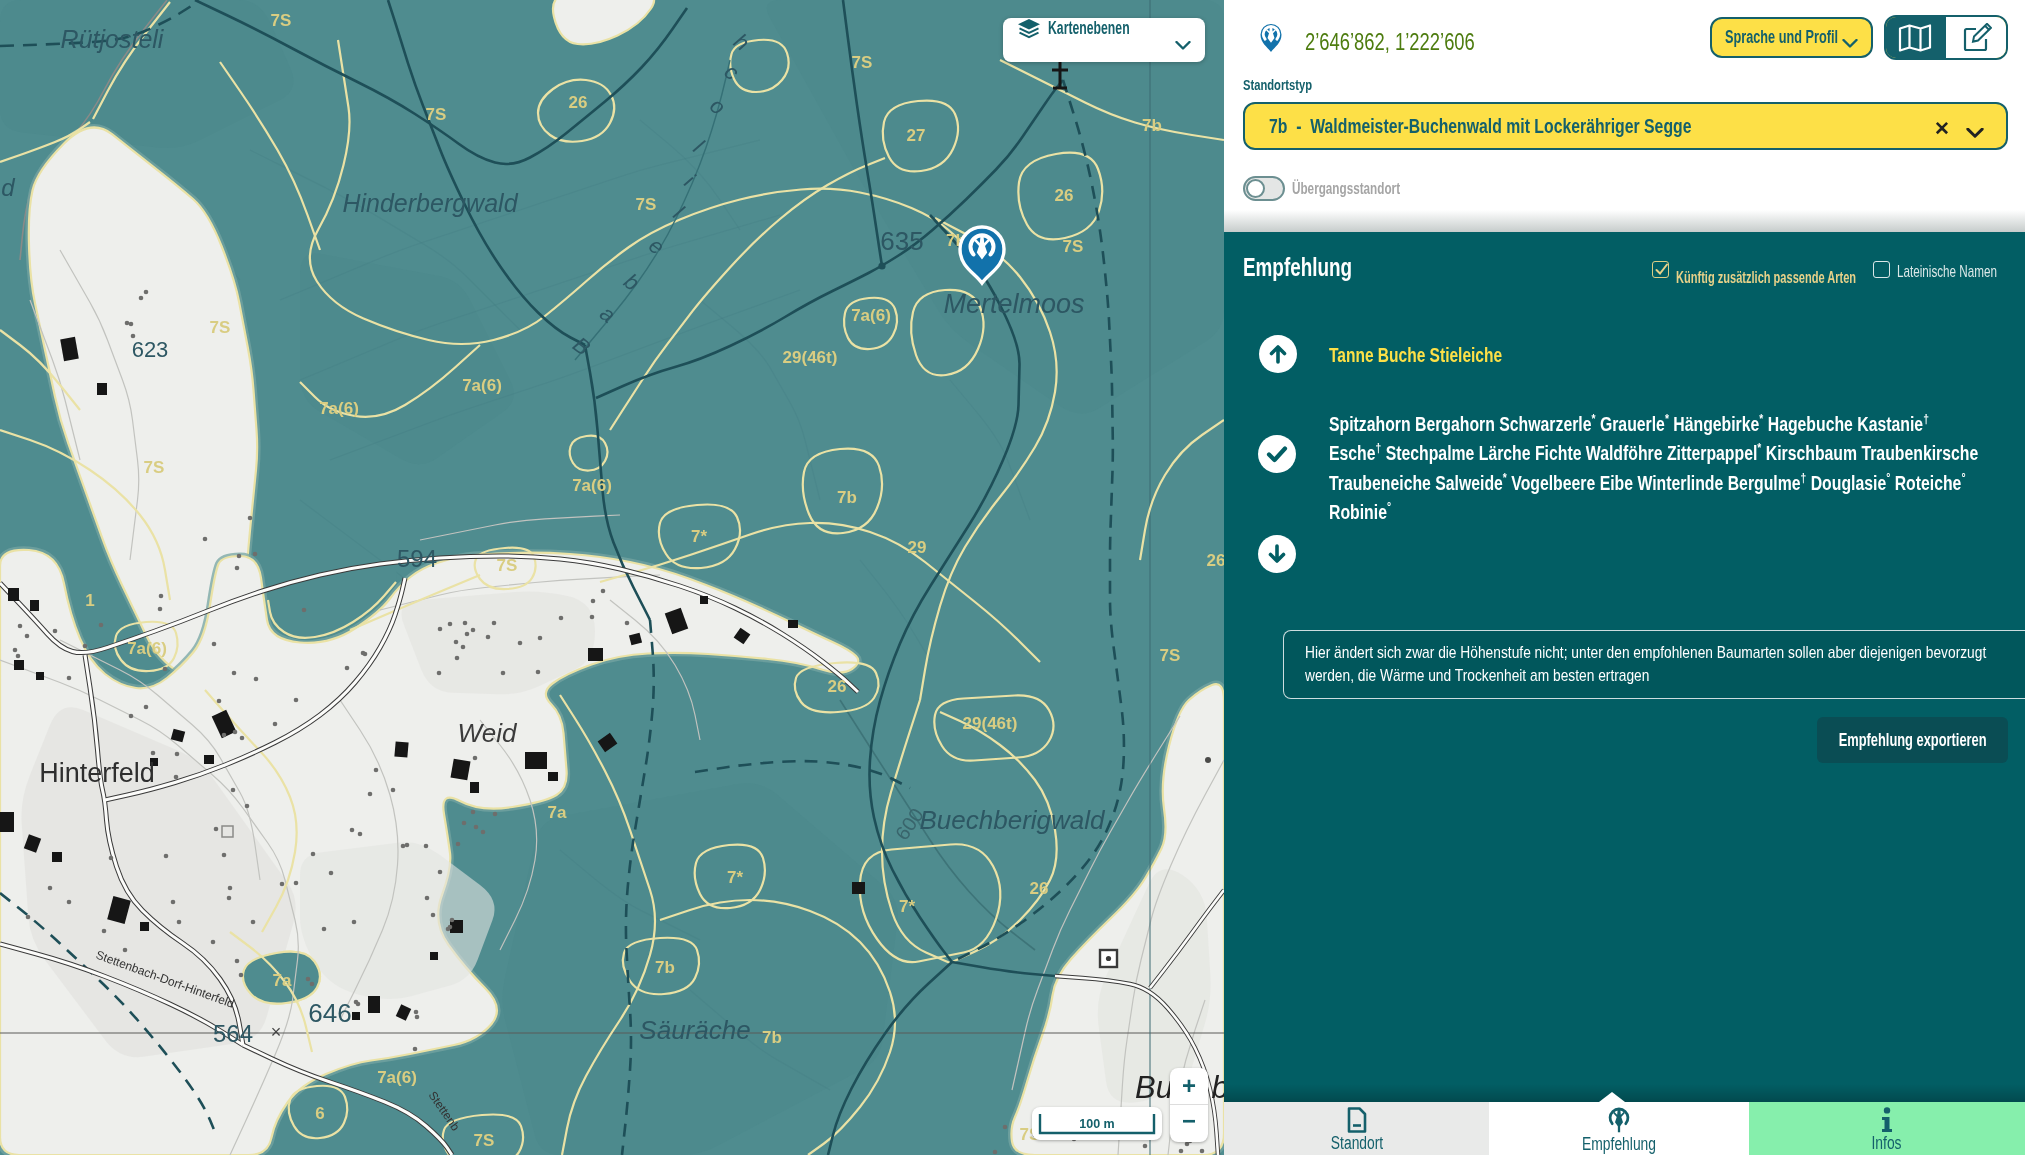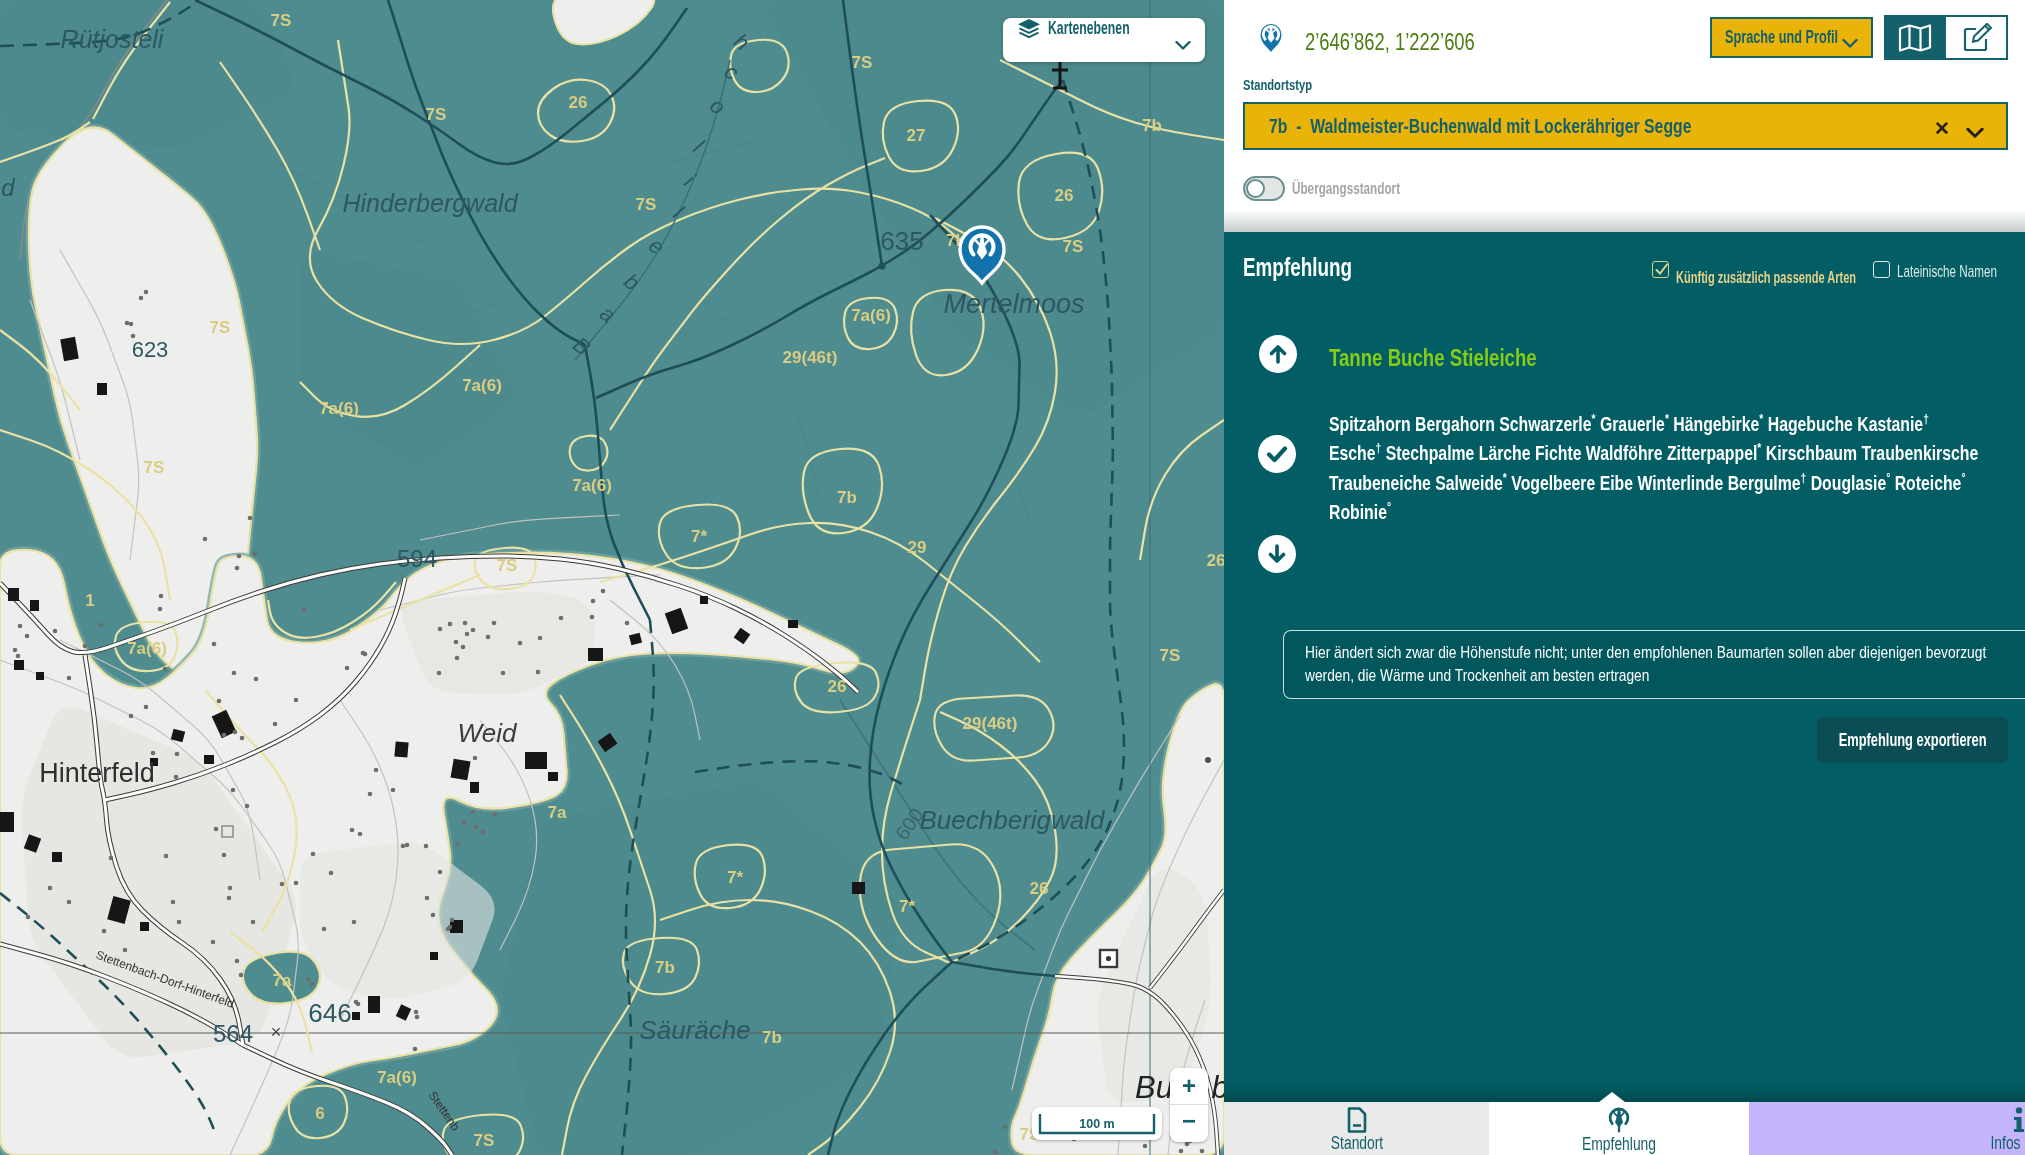--- a/index.html
+++ b/index.html
@@ -14,21 +14,21 @@
   box-shadow:0 1px 4px rgba(0,0,0,0.25);display:flex;align-items:flex-start;padding:0 14px;}
 #layerpill b{font-size:18px;font-weight:700;color:#14606b;margin-left:7px;}
 #layerpill .chv{position:absolute;right:14px;top:18px;}
 #scalebar{left:1032px;top:1107px;width:130px;height:33px;background:#fff;border-radius:8px;
   box-shadow:0 1px 3px rgba(0,0,0,0.3);}
 #zoomctl{left:1170px;top:1068px;width:38px;height:74px;background:#fff;border-radius:8px;
   box-shadow:0 1px 3px rgba(0,0,0,0.3);}
 #zoomctl .zb{width:38px;height:36px;display:flex;align-items:center;justify-content:center;
   color:#14606b;font-weight:700;font-size:24px;}
 #zoomctl .sep{height:1px;background:#ddd;}
-.hbtn{border:2px solid #14606b;border-radius:0;background:#eab308;text-align:center;}
+.hbtn{border:2px solid #14606b;border-radius:12px;background:#fde047;text-align:center;}
 #sprache{left:486px;top:17px;width:163px;height:41px;display:flex;align-items:center;justify-content:center;}
 #sprache b{color:#14606b;font-weight:700;font-size:17.5px;}
 #btngroup{left:660px;top:15px;width:124px;height:45px;display:flex;overflow:hidden;}
 #btngroup .seg{width:60px;height:41px;display:flex;align-items:center;justify-content:center;}
 #lab-st{left:19px;top:77px;font-size:14px;font-weight:700;color:#14606b;}
 #selbox{left:19px;top:102px;width:765px;height:48px;display:flex;align-items:center;}
 #selbox .txt{color:#14606b;font-weight:700;font-size:19.5px;margin-left:24px;}
 #selbox .x{position:absolute;right:56px;top:13px;color:#222;font-weight:700;font-size:19px;}
 #toggle{left:19px;top:176px;width:42px;height:25px;border:2px solid #6c8f91;border-radius:13px;background:#e4e6e5;}
 #toggle .knob{position:absolute;left:1px;top:1px;width:19px;height:19px;border-radius:50%;background:#fff;border:2px solid #6c8f91;}
@@ -38,21 +38,21 @@
 #empfh{left:19px;top:21px;font-size:25px;font-weight:700;color:#fff;}
 .cbox{width:17px;height:17px;border-radius:3px;}
 #cb1{left:428px;top:29px;border:1.4px solid rgba(232,212,135,0.95);}
 #cb2{left:649px;top:29px;border:1.4px solid rgba(255,255,255,0.85);}
 #cb1lab{left:452px;top:36px;font-size:17px;font-weight:700;color:#e7d189;}
 #cb2lab{left:673px;top:30px;font-size:17px;color:#dce8e8;}
 .circ{width:38px;height:38px;border-radius:50%;background:#fff;display:flex;align-items:center;justify-content:center;}
 #row1c{left:35px;top:103px;}
 #row2c{left:34px;top:203px;}
 #row3c{left:34px;top:303px;}
-#row1t{left:105px;top:112px;font-size:24px;font-weight:700;color:#84cc16;}
+#row1t{left:105px;top:112px;font-size:20px;font-weight:700;color:#fde047;}
 #row2t{left:105px;top:175px;font-size:20px;font-weight:700;color:#fff;line-height:24.6px;}
 #row2t .cx{transform-origin:0 0;}
 sup{font-size:13px;}
 #infobox{left:19px;top:398px;width:765px;height:69px;border:1px solid rgba(255,255,255,0.8);
   border-radius:8px;background:rgba(0,0,0,0.07);padding:10px 21px;color:#fff;font-size:17px;line-height:23px;margin-left:40px;}
 #exportbtn{left:593px;top:485px;width:191px;height:46px;background:#0a4d54;border-radius:6px;
   display:flex;align-items:center;justify-content:center;color:#fff;font-weight:700;font-size:17.5px;}
 #navshadow{left:0;top:852px;width:801px;height:18px;background:linear-gradient(rgba(0,0,0,0),rgba(0,0,0,0.22));}
 #nav{left:0;top:1102px;width:801px;height:53px;display:flex;}
 #nav .tab{height:53px;display:flex;flex-direction:column;align-items:center;justify-content:flex-start;padding-top:5px;}
@@ -550,21 +550,21 @@
 <div class="tab" style="width:263px;background:#ffffff;">
           <svg width="26" height="28" viewBox="0 0 26 28">
 <g transform="translate(13,11.4) scale(0.74)">
 <path d="M -9.5,8 A 12.5 12.5 0 1 1 9.5,8" fill="none" stroke="#14606b" stroke-width="3.9" stroke-linecap="round"></path>
 <path d="M -1.8,-12 L 1.8,-12 L 2.6,-4.5 L 7,-9 L 8,-6.5 L 3.2,-1.5 L 5.6,6 L 0,13.5 L -5.6,6 L -3.2,-1.5 L -8,-6.5 L -7,-9 L -2.6,-4.5 Z" fill="#14606b"></path>
 <rect x="-1.6" y="10" width="3.2" height="10" fill="#14606b"></rect>
 </g>
           </svg>
           <b class="cxc">Empfehlung</b>
         </div>
-<div class="tab" style="width:280px;background:#c4b5fd;align-items:flex-end;">
+<div class="tab" style="width:280px;background:#86efac;">
           <svg width="12" height="26" viewBox="0 0 12 26">
 <circle cx="6" cy="3.4" r="3.2" fill="#14606b"></circle>
 <path d="M1,10 L8.5,10 L8.5,22 L11,22 L11,25 L1,25 L1,22 L3.5,22 L3.5,13 L1,13 Z" fill="#14606b"></path>
 </svg>
           <b class="cxc">Infos</b>
         </div>
 </div>
 <div class="abs" id="notch"></div>
 </div>
 </div>

